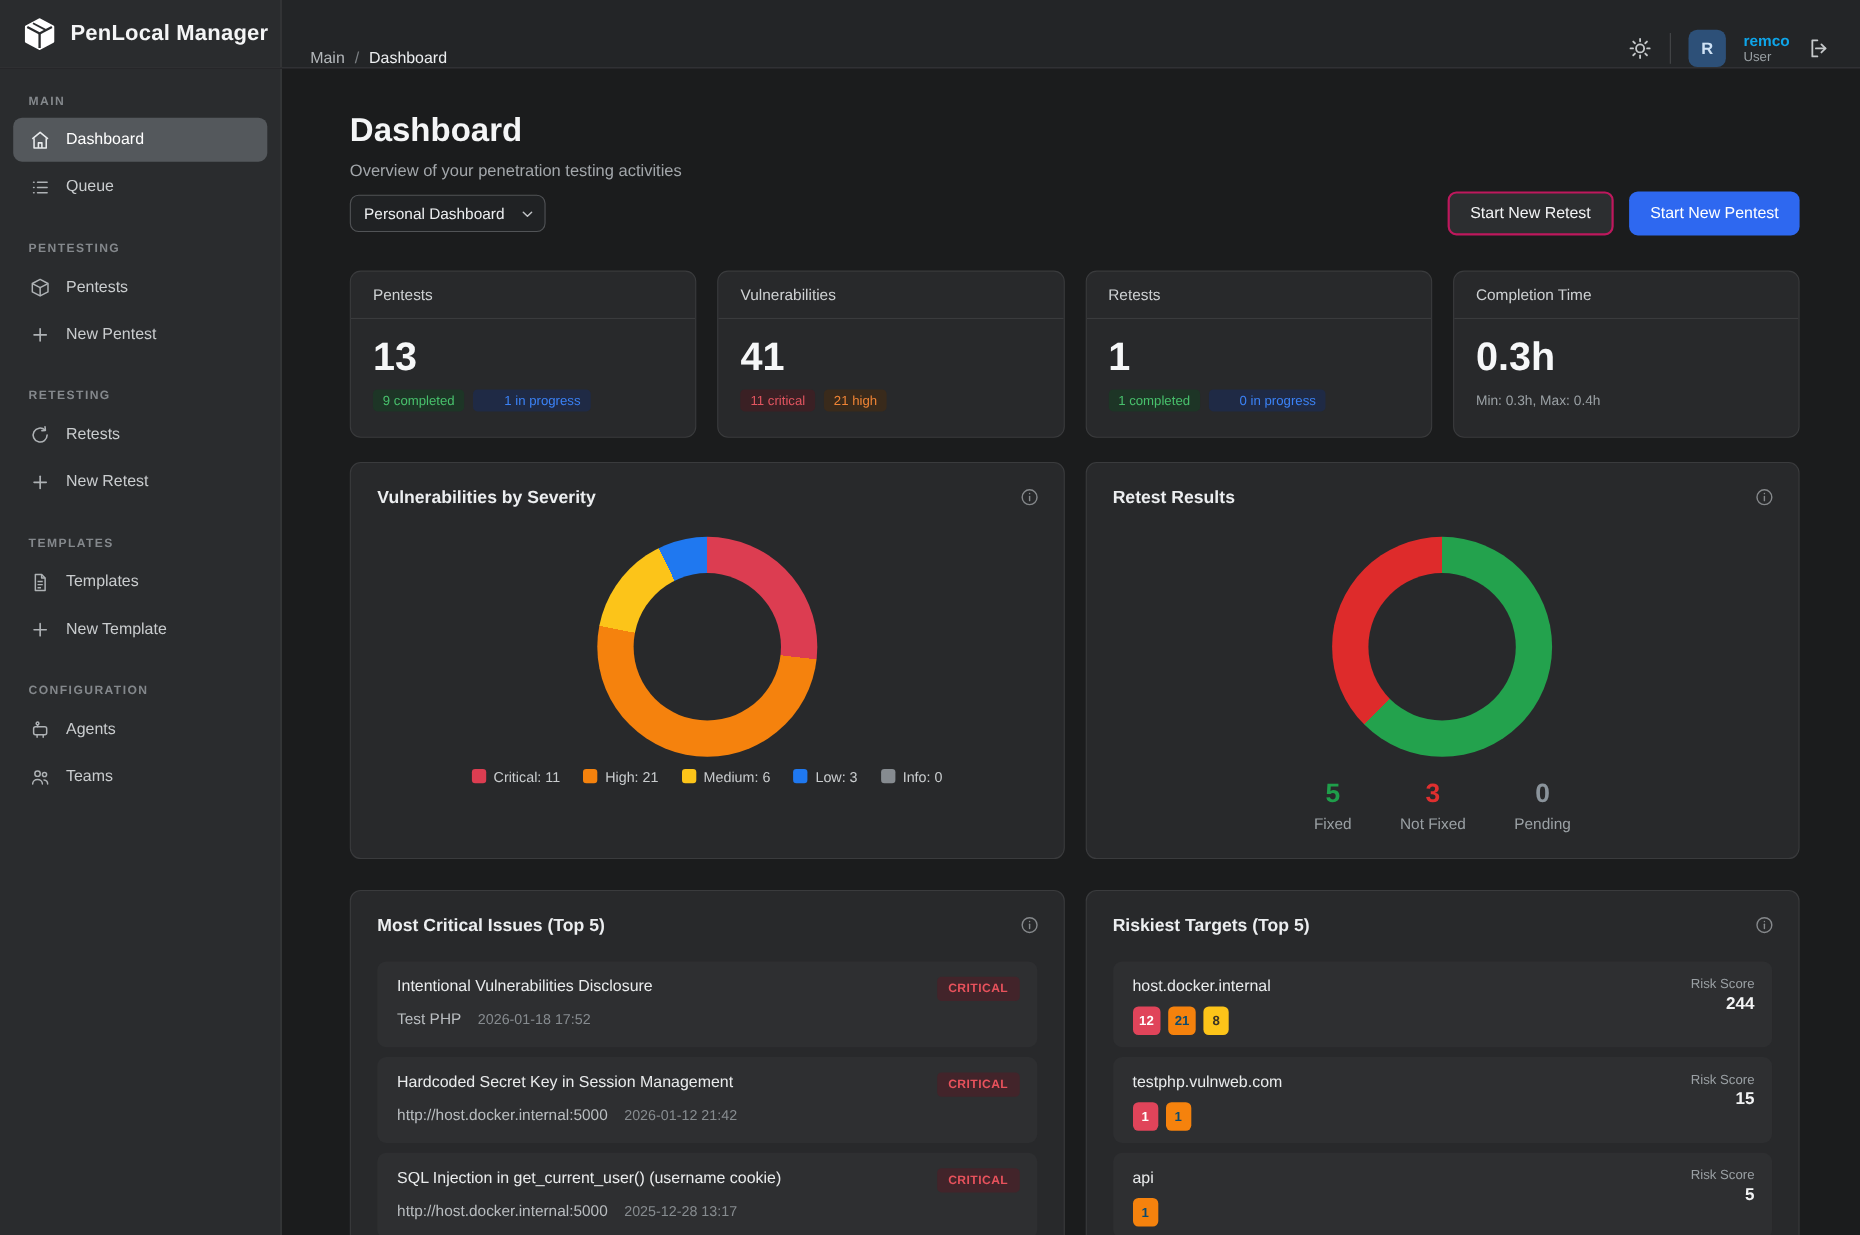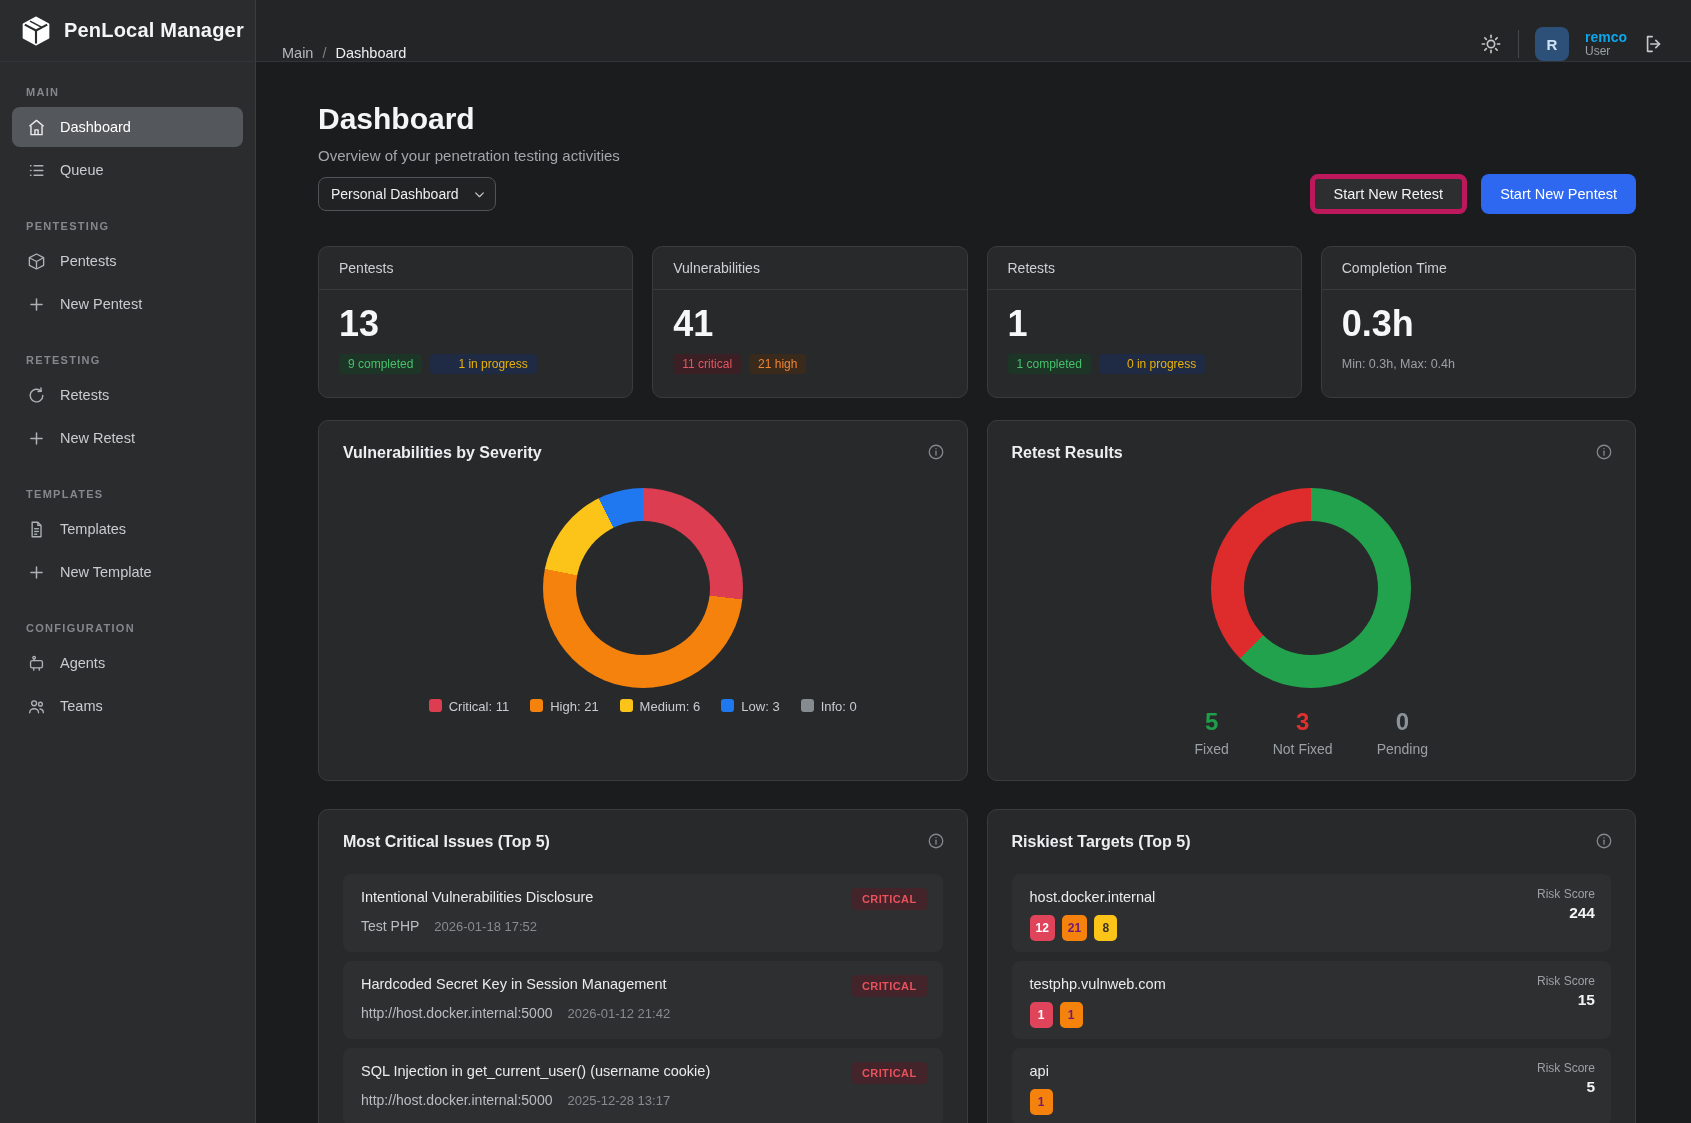--- a/index.html
+++ b/index.html
@@ -42,33 +42,33 @@
   h1.page-title { font-size:30px; line-height:33px; font-weight:bold; color:#f4f5f6; }
   .page-sub { margin-top:12px; font-size:15px; color:#a2a6aa; }
   .controls-row { margin-top:10px; display:flex; align-items:center; height:40px; }
   .select { position:relative; width:178px; height:34px; background:#202224; border:1px solid #515356;
     border-radius:8px; display:flex; align-items:center; padding:0 30px 0 12px; font-size:14px;
     color:#eceef0; cursor:pointer; }
   .select .chev { position:absolute; right:9px; top:10px; width:13px; height:13px; color:#c0c3c6; }
   .btn-row { margin-left:auto; display:flex; gap:14px; }
   .btn { height:40px; padding:0 19px; border-radius:8px; font-size:14.5px; display:flex;
     align-items:center; cursor:pointer; }
-  .btn.secondary { background:#2c2e30; border:5px solid #be185d; color:#f2f3f4; }
+  .btn.secondary { background:#2c2e30; border:2px solid #be185d; color:#f2f3f4; }
   .btn.primary { background:#2e68f0; border:none; color:#ffffff; }
 
   
   .stats-grid { margin-top:32px; display:grid; grid-template-columns:repeat(4,1fr); gap:19px; }
   .stat-card { background:#28292b; border:1px solid #3a3b3d; border-radius:10px; height:152px; overflow:hidden; }
   .stat-head { padding:13px 20px; font-size:14px; color:#ced1d3; border-bottom:1px solid #3a3b3d; }
   .stat-body { padding:15px 20px 0; }
   .stat-value { font-size:36px; font-weight:bold; color:#f6f7f8; line-height:1.05; }
   .badge-row { margin-top:11px; display:flex; gap:8px; }
   .pill { font-size:12px; padding:3px 9px; border-radius:4px; }
   .pill.green { color:#48c06c; background:#1d3526; }
-  .pill.blue { color:#eab308; background:#1f2a45;padding-left:28px; }
+  .pill.blue { color:#3b82f6; background:#1f2a45;padding-left:28px; }
   .pill.red { color:#e25560; background:#3a2024; }
   .pill.orange { color:#ef8435; background:#392a1b; }
   .stat-note { margin-top:14px; font-size:12.5px; color:#9aa0a4; }
 
   
   .charts-grid { margin-top:22px; display:grid; grid-template-columns:repeat(2,1fr); gap:19px; }
   .panel { position:relative; background:#28292b; border:1px solid #3a3b3d; border-radius:10px; }
   .chart-panel { height:361px; }
   .panel-title { position:absolute; top:23px; left:24px; font-size:16px; font-weight:bold; color:#eceef0; }
   .info-ic { position:absolute; top:22px; right:22px; width:18px; height:18px; color:#85888b; cursor:pointer; }
@@ -95,21 +95,21 @@
   .issue-meta { margin-top:13px; display:flex; gap:15px; align-items:baseline; }
   .issue-target { font-size:14px; color:#b9bdc0; }
   .issue-time { font-size:13px; color:#868b8f; }
   .sev-badge { position:absolute; top:14px; right:16px; font-size:11px; font-weight:bold;
     letter-spacing:.4px; color:#e8525c; background:#42242a; border-radius:4px; padding:5px 10px; }
   .target-name { font-size:14.5px; color:#e9ebec; }
   .count-row { margin-top:10px; display:flex; gap:7px; }
   .cnt { min-width:23px; height:26px; border-radius:5px; font-size:12px; font-weight:bold;
     display:flex; align-items:center; justify-content:center; padding:0 6px; }
   .cnt.red { background:#e0445a; color:#ffffff; }
-  .cnt.orange { background:#f5820d; color:#701a75; }
+  .cnt.orange { background:#f5820d; color:#0c4a6e; }
   .cnt.yellow { background:#fcc419; color:#3a3325; }
   .risk-block { position:absolute; top:13px; right:16px; text-align:right; }
   .risk-label { font-size:12px; color:#9aa0a4; }
   .risk-value { margin-top:3px; font-size:15.5px; font-weight:bold; color:#f2f3f4; }
 </style>
 </head>
 <body>
 
 <header class="topbar">
   <div class="logo-area">

